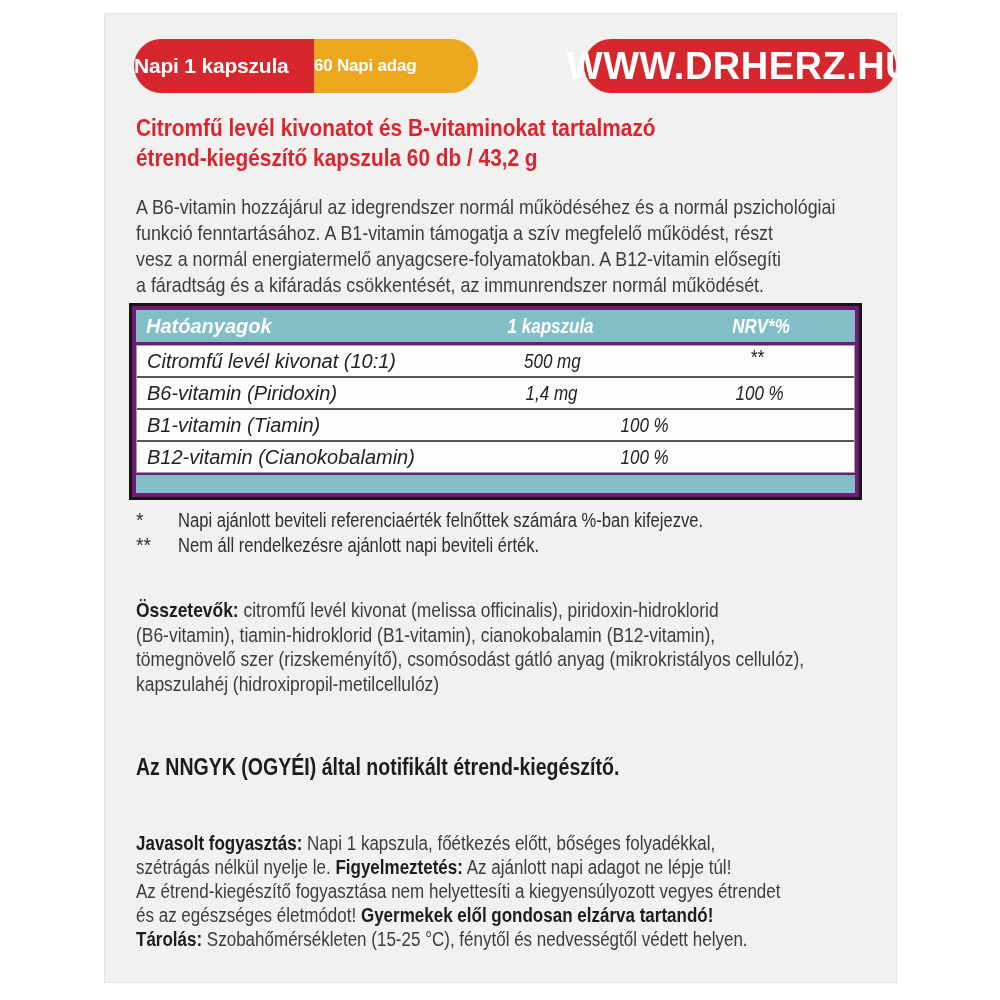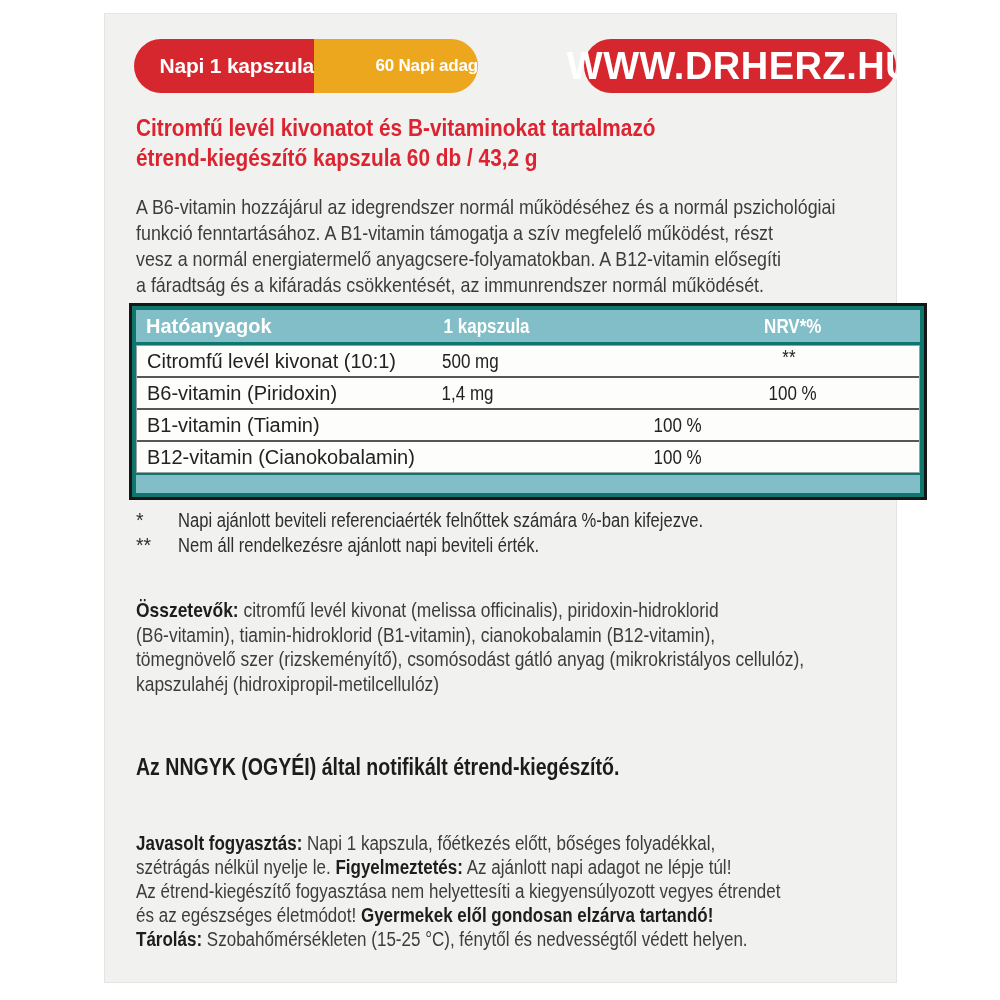--- a/index.html
+++ b/index.html
@@ -14,52 +14,52 @@
   }
   .cond{transform:scaleX(0.85);transform-origin:0 0;white-space:pre;}
   .bld{font-weight:bold;color:#1d1d1d;}
 
   
   .badge-row{position:absolute;left:29px;top:25px;width:735px;height:54px;}
   .capsule{
     position:absolute;left:0;top:0;height:54px;width:344px;border-radius:27px;
     overflow:hidden;display:flex;
   }
-  .capsule .half{display:flex;align-items:center;justify-content:flex-end;color:#fff;font-weight:bold;}
+  .capsule .half{display:flex;align-items:center;justify-content:flex-start;color:#fff;font-weight:bold;}
   .capsule .red{background:#d7272e;width:180px;font-size:21px;letter-spacing:-0.2px;}
   .capsule .orange{background:#eda71f;width:164px;font-size:17px;letter-spacing:-0.2px;}
   .site-pill{
     position:absolute;left:450px;top:0;width:312px;height:54px;border-radius:27px;
     background:#d7272e;color:#fff;font-weight:bold;font-size:38px;letter-spacing:0.5px;
     display:flex;align-items:center;justify-content:center;
   }
 
   
   .title{
     position:absolute;left:31px;top:99px;width:900px;color:#dc2430;font-weight:bold;
     font-size:24.5px;line-height:30px;
   }
   .desc{
     position:absolute;left:31px;top:180px;width:900px;font-size:21px;line-height:26px;color:#3c3c3c;
   }
 
   
   .ntable{
-    position:absolute;left:24px;top:289px;width:798px;box-sizing:border-box;
-    background:#0f766e;border:3px solid #161616;padding:4px;
+    position:absolute;left:24px;top:289px;width:733px;box-sizing:border-box;
+    background:#701a75;border:3px solid #161616;padding:4px;font-style:italic;
   }
   .thead{
     background:#82bec7;height:32px;display:flex;align-items:center;
     padding:0 10px;color:#ffffff;font-weight:bold;font-size:20px;
   }
   .tbody{margin-top:3px;border:1px solid #9aa0a0;background:#fdfdfc;}
   .trow{display:flex;align-items:center;height:30px;padding:0 10px;font-size:20px;color:#222222;}
   .trow + .trow{border-top:2px solid #565656;}
   .c-name{width:290px;}
-  .c-amt{width:230px;text-align:left;}
+  .c-amt{width:230px;text-align:center;}
   .c-amt .cond{transform-origin:center center;display:inline-block;}
   .c-nrv{flex:1;text-align:center;}
   .c-nrv .cond{transform-origin:100% 50%;display:inline-block;}
   .nrv-top{align-self:flex-start;line-height:22px;}
   .tfoot{height:18px;background:#82bec7;margin-top:2px;}
 
   
   .footnotes{position:absolute;left:31px;top:494px;width:900px;font-size:19.5px;color:#2e2e2e;}
   .fn-line{display:flex;line-height:25px;}
   .fn-marker{width:42px;flex:0 0 42px;}

